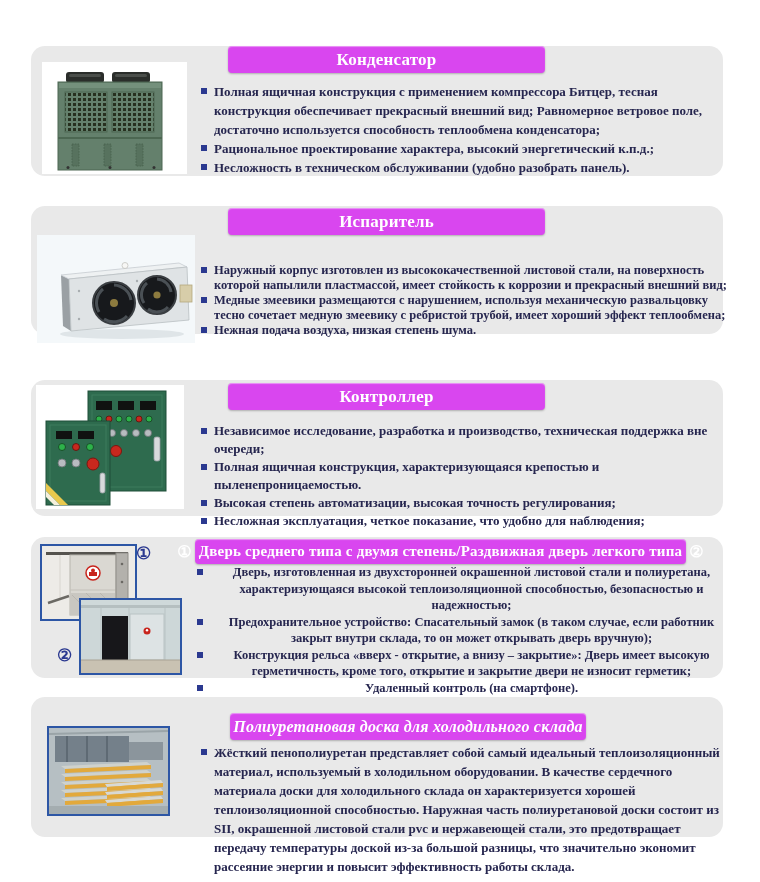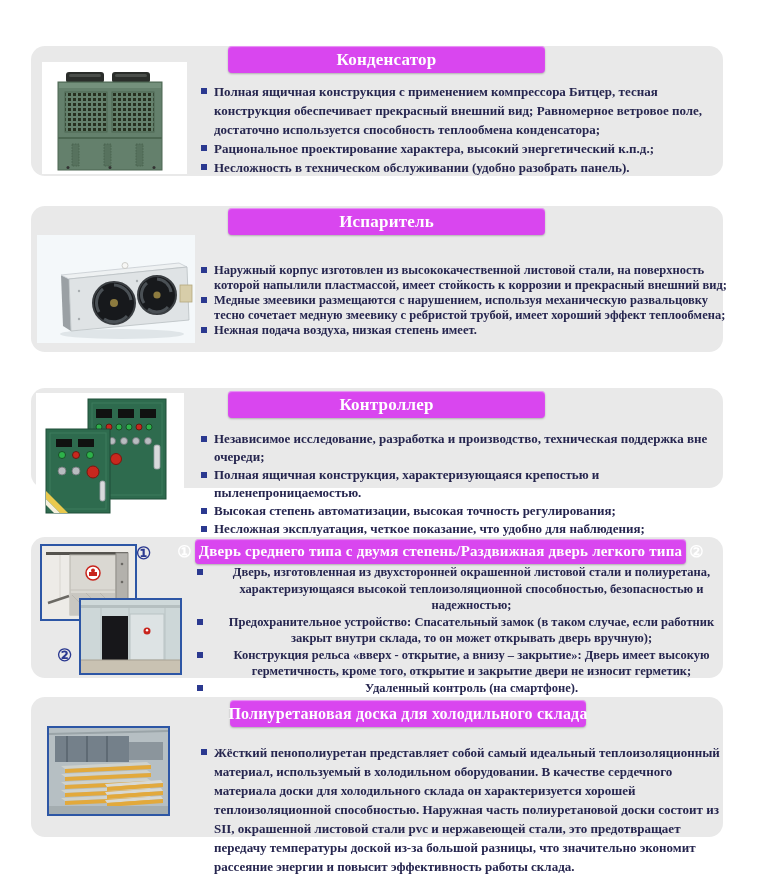--- a/index.html
+++ b/index.html
@@ -4,36 +4,36 @@
 <style>
   html,body{margin:0;padding:0;background:#fff;}
   .page{
     position:relative;width:760px;height:882px;background:#ffffff;overflow:hidden;
     font-family:"Liberation Serif","DejaVu Serif",serif;
   }
   .card{
     position:absolute;left:31px;width:692px;background:#e9e9e9;border-radius:14px;
   }
   #card-1{top:46px;height:130px;}
-  #card-2{top:206px;height:146px;}
-  #card-3{top:388px;height:100px;}
+  #card-2{top:206px;height:128px;}
+  #card-3{top:380px;height:136px;}
   #card-4{top:537px;height:141px;}
   #card-5{top:697px;height:140px;}
 
   .banner{
     position:absolute;height:27px;border-radius:4px;background:#d946ef;
     box-shadow:inset 0 1px 1px rgba(255,255,255,.45), 0 1px 2px rgba(0,0,0,.25);
     color:#ffffff;display:flex;align-items:center;justify-content:center;
     font-weight:bold;font-size:17px;letter-spacing:.2px;white-space:nowrap;
   }
   #banner-1{left:197px;top:0px;width:317px;}
   #banner-2{left:197px;top:2px;width:317px;}
   #banner-3{left:197px;top:3px;width:317px;}
   #banner-4{left:164px;top:2px;width:491px;height:25px;font-size:15px;}
-  #banner-5{left:199px;top:3px;width:356px;font-size:16px;}
+  #banner-5{left:199px;top:16px;width:356px;font-size:16px;font-style:italic;}
   .banner .circ{font-size:16px;font-weight:bold;}
   #banner-4 .circ:first-child{margin-right:7px;}
   #banner-4 .circ:last-child{margin-left:7px;}
 
   .bullets{
     position:absolute;margin:0;padding:0;list-style:none;
     color:#26264f;font-weight:bold;font-size:13px;
   }
   .bullets li{position:relative;padding-left:13px;}
   .sq{
@@ -136,21 +136,21 @@
         <circle cx="120" cy="60" r="3.6" fill="#8d7b3f"></circle>
       </g>
       <rect x="143" y="50" width="12" height="17" fill="#d7cda9" stroke="#b5a87e" stroke-width="0.8"></rect>
       <circle cx="42" cy="56" r="1.2" fill="#a7adb0"></circle>
       <circle cx="42" cy="84" r="1.2" fill="#a7adb0"></circle>
       <circle cx="100" cy="46" r="1.2" fill="#a7adb0"></circle>
     </svg>
     <ul class="bullets" id="text-2">
       <li><span class="sq"></span><span>Наружный корпус изготовлен из высококачественной листовой стали, на поверхность которой напылили пластмассой, имеет стойкость к коррозии и прекрасный внешний вид;</span></li>
       <li><span class="sq"></span><span>Медные змеевики размещаются с нарушением, используя механическую развальцовку тесно сочетает медную змеевику с ребристой трубой, имеет хороший эффект теплообмена;</span></li>
-      <li><span class="sq"></span><span>Нежная подача воздуха, низкая степень имеет.</span></li>
+      <li><span class="sq"></span><span>Нежная подача воздуха, низкая степень шума.</span></li>
     </ul>
   </section>
 
   <section class="card" id="card-3">
     <div class="banner" id="banner-3">
       <span>Контроллер</span>
     </div>
     <svg class="photo" id="photo-controller" width="148" height="124" viewBox="0 0 148 124">
       <rect width="148" height="124" fill="#ffffff"></rect>
       <g>

